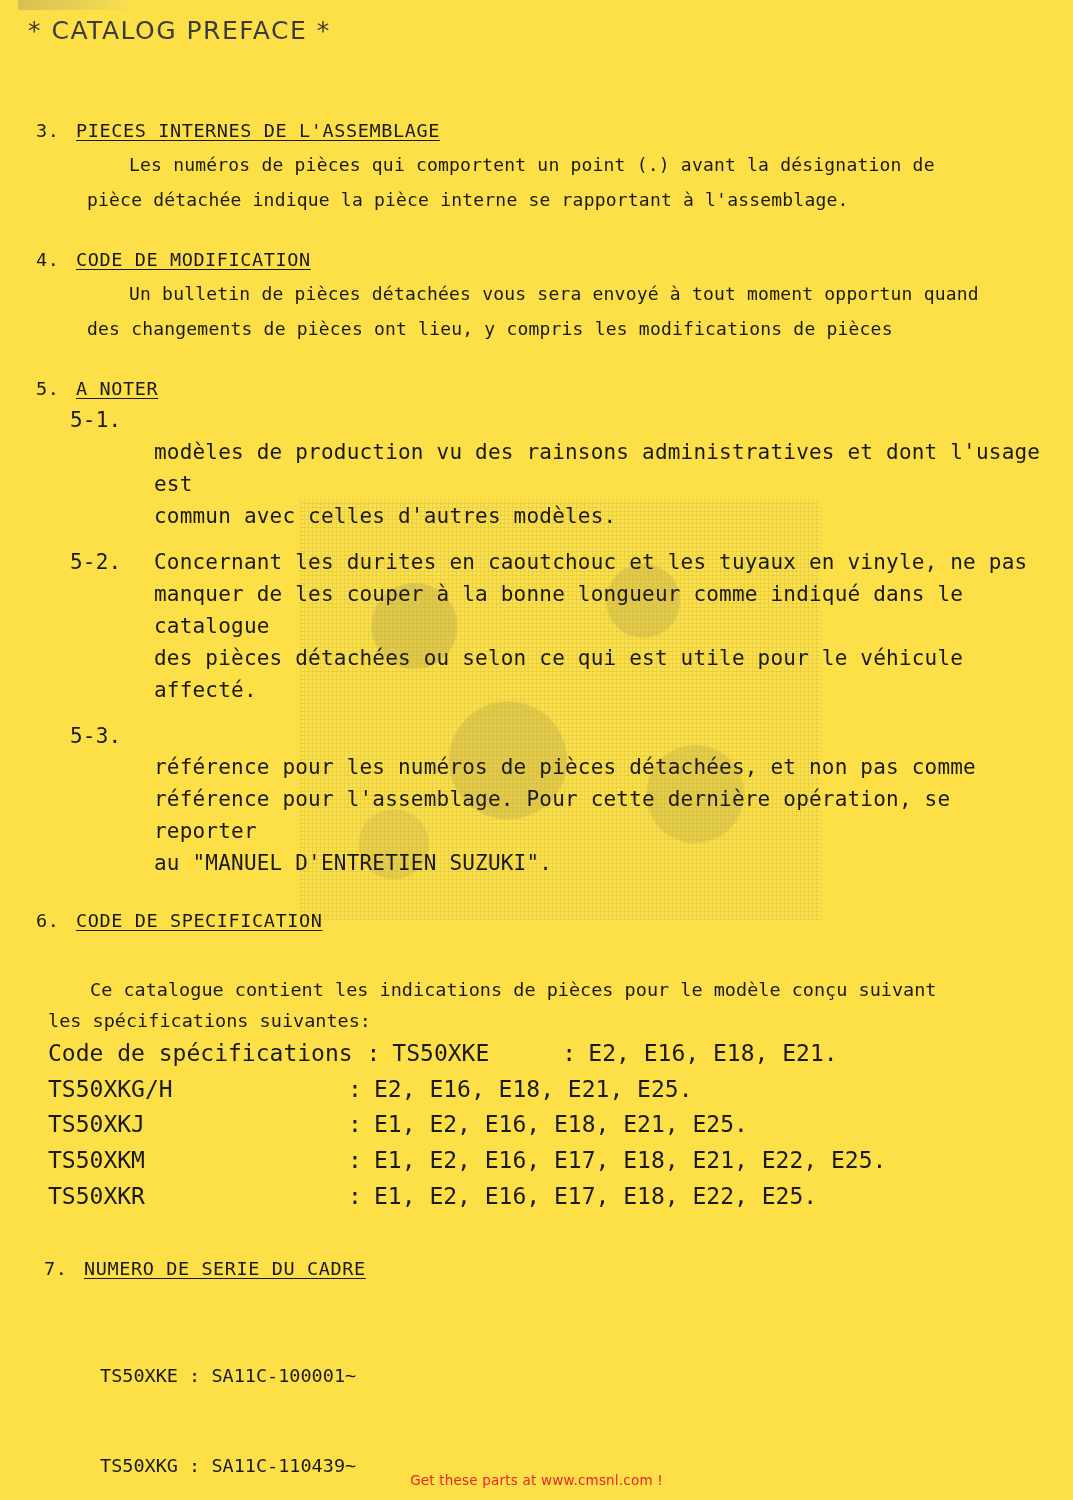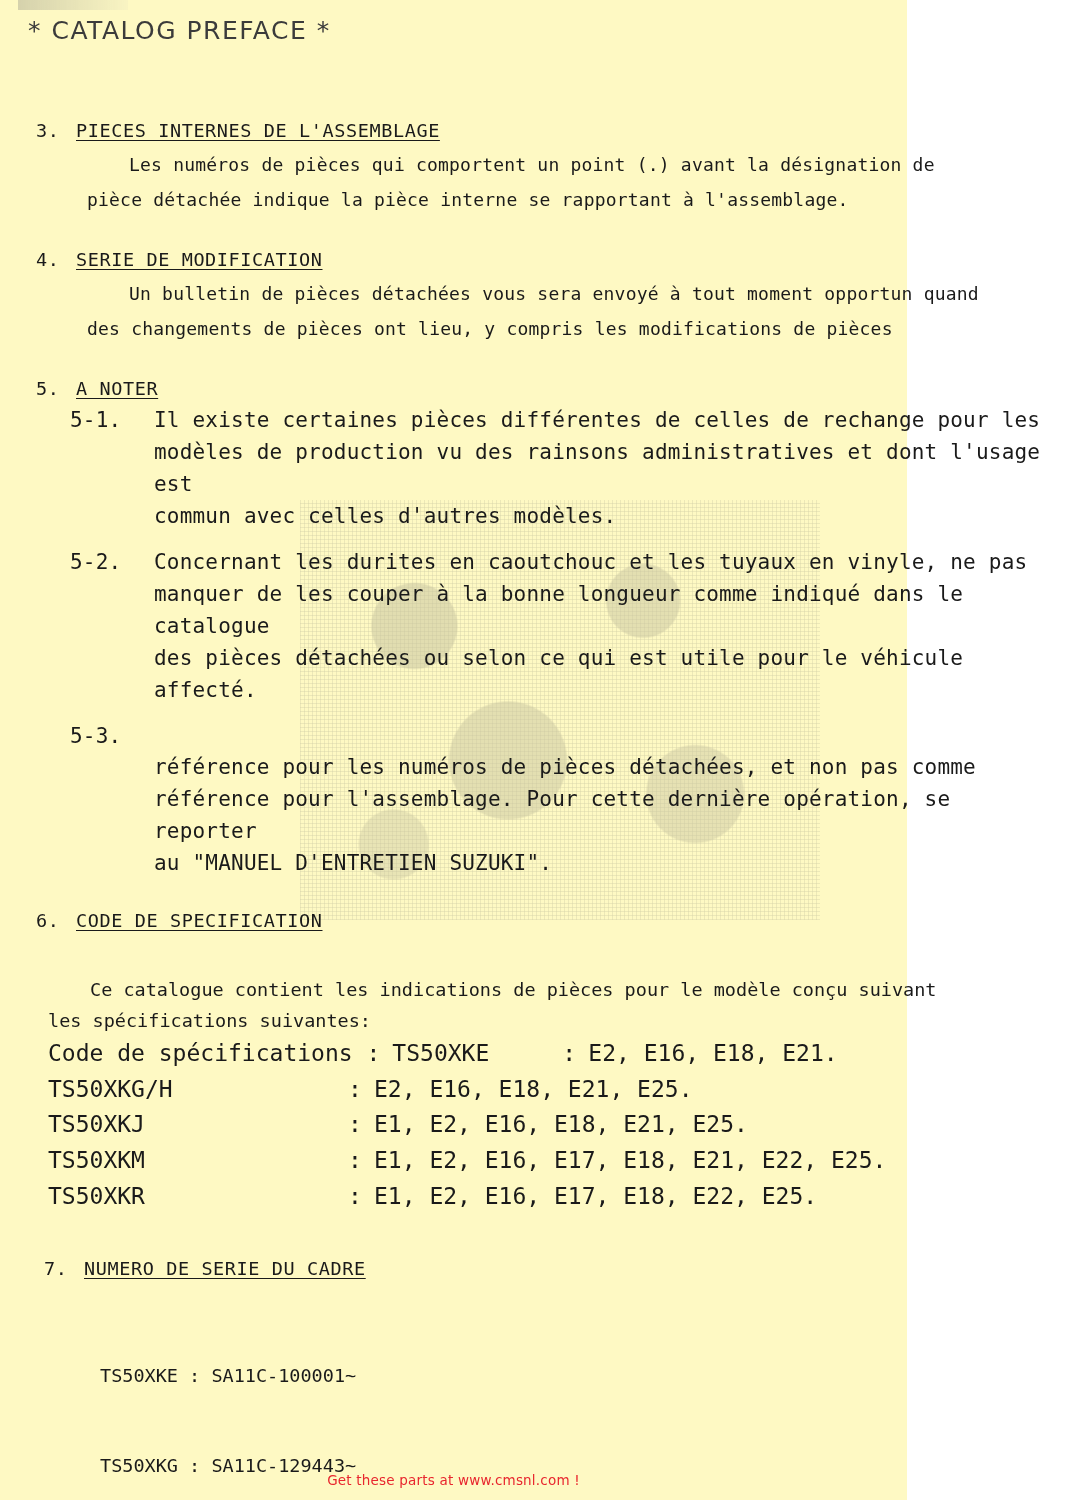--- a/index.html
+++ b/index.html
@@ -11,23 +11,23 @@
     width: 1073px;
     height: 1500px;
     position: relative;
     font-family: "DejaVu Sans Mono", monospace;
     color: #1a1a1a;
     overflow: hidden;
   }
 
   .page {
     position: relative;
-    width: 907px;
+    width: 1073px;
     height: 1500px;
-    background: #fef9c3;
+    background: #fde047;
   }
 
   
   .scan-artifact {
     position: absolute;
     top: 0px;
     left: 18px;
     width: 110px;
     height: 10px;
     background: linear-gradient(90deg, rgba(120,120,120,0.55), rgba(190,190,190,0.15));
@@ -205,40 +205,40 @@
         <span class="indent"></span><span>Les numéros de pièces qui comportent un point (.) avant la désignation de</span><br>
         <span>pièce détachée indique la pièce interne se rapportant à l'assemblage.</span>
       </div>
     </div>
 
     <div class="gap-md"></div>
 
     <div class="sec">
       <div class="sec-head">
         <span class="sec-num">4.</span>
-        <span class="sec-title">SERIE DE MODIFICATION</span>
+        <span class="sec-title">CODE DE MODIFICATION</span>
       </div>
       <div class="para">
         <span class="indent"></span><span>Un bulletin de pièces détachées vous sera envoyé à tout moment opportun quand</span><br>
         <span>des changements de pièces ont lieu, y compris les modifications de pièces</span><br>
       </div>
     </div>
 
     <div class="gap-md"></div>
 
     <div class="sec">
       <div class="sec-head">
         <span class="sec-num">5.</span>
         <span class="sec-title">A NOTER</span>
       </div>
 
       <div class="subitem">
         <span class="label">5-1.</span>
         <span class="body">
-          <span>Il existe certaines pièces différentes de celles de rechange pour les</span><br>
+          <br>
           <span>modèles de production vu des rainsons administratives et dont l'usage est</span><br>
           <span>commun avec celles d'autres modèles.</span>
         </span>
       </div>
 
       <div class="subitem">
         <span class="label">5-2.</span>
         <span class="body">
           <span>Concernant les durites en caoutchouc et les tuyaux en vinyle, ne pas</span><br>
           <span>manquer de les couper à la bonne longueur comme indiqué dans le catalogue</span><br>
@@ -305,21 +305,21 @@
     <div class="sec">
       <div class="sec-head">
         <span class="sec-num" style="padding-left:44px;">7.</span>
         <span class="sec-title">NUMERO DE SERIE DU CADRE</span>
       </div>
 
       <div class="gap-sm"></div>
 
       <div class="serial-list">
         <div>TS50XKE : SA11C-100001~</div>
-        <div>TS50XKG : SA11C-129443~</div>
+        <div>TS50XKG : SA11C-110439~</div>
         <div>TS50XKH : SA11C-115476~</div>
         <div>TS50XKJ : SA11C-121946~</div>
         
         
       </div>
 
     </div>
 
   </div>
 

